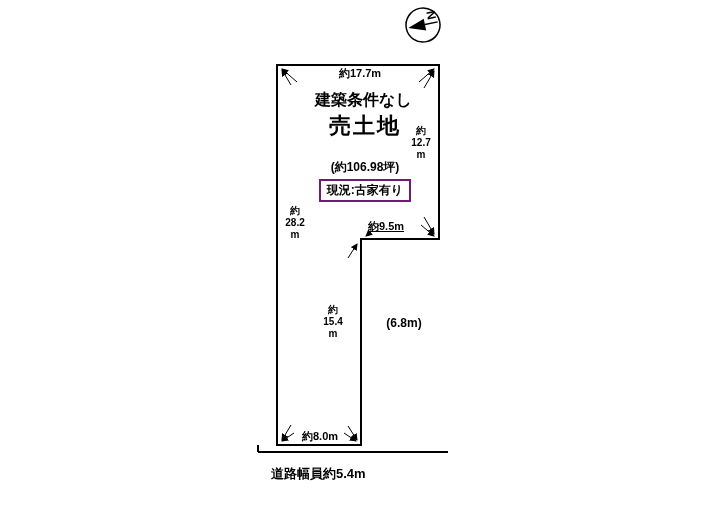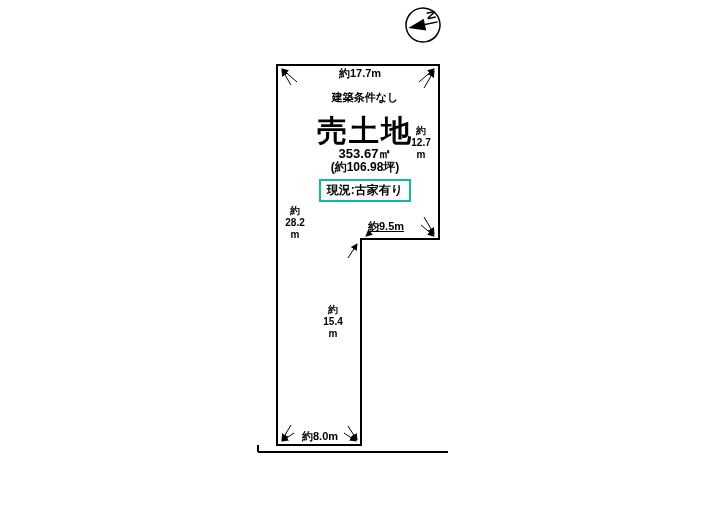--- a/index.html
+++ b/index.html
@@ -4,26 +4,26 @@
 <style>
   html,body{margin:0;padding:0;background:#fff;}
   .canvas{
     position:relative;width:705px;height:525px;background:#ffffff;
     font-family:"Liberation Sans","DejaVu Sans",sans-serif;color:#000;overflow:hidden;
   }
   .abs{position:absolute;}
   .txt{position:absolute;color:#000;}
   .dim{font-weight:bold;font-size:11px;text-align:center;line-height:1.15;}
   .vdim{white-space:pre-line;font-weight:bold;font-size:10px;text-align:center;line-height:1.2;}
-  .cond{font-weight:bold;font-size:11px;text-align:center;}
-  .title{font-weight:bold;font-size:30px;text-align:center;letter-spacing:2px;}
+  .cond{font-weight:bold;font-size:16px;text-align:left;}
+  .title{font-weight:bold;font-size:22px;text-align:center;letter-spacing:2px;}
   .area1{font-size:13px;text-align:center;font-weight:bold;}
   .area2{font-size:12px;text-align:center;font-weight:bold;}
   .statuswrap{text-align:center;}
-  .statusbox{display:inline-block;border:2px solid #14b8a6;padding:1px 6px;font-size:12px;font-weight:bold;background:#fff;}
+  .statusbox{display:inline-block;border:2px solid #701a75;padding:1px 6px;font-size:12px;font-weight:bold;background:#fff;}
   .proad{font-weight:bold;font-size:12px;text-align:center;}
   .roadwidth{font-weight:bold;font-size:13px;}
   svg{display:block;}
 </style>
 </head>
 <body>
 
 <div class="canvas">
 
   <svg class="abs" style="left:0;top:0;" width="705" height="525" viewBox="0 0 705 525">
@@ -77,21 +77,22 @@
   <div class="txt vdim" style="left:283px;top:205px;width:24px;">約
 28.2
 m</div>
   <div class="txt vdim" style="left:321px;top:304px;width:24px;">約
 15.4
 m</div>
   <div class="txt dim" style="left:276px;top:430px;width:88px;">約8.0m</div>
 
   <div class="txt cond" style="left:315px;top:90px;width:100px;">建築条件なし</div>
   <div class="txt title" style="left:300px;top:111px;width:130px;">売土地</div>
-  <div class="txt area1" style="left:300px;top:145px;width:130px;">353.67㎡</div>
   <div class="txt area2" style="left:300px;top:159px;width:130px;text-align:center;">(約106.98坪)</div>
   <div class="txt statuswrap" style="left:300px;top:179px;width:130px;">
     <span class="statusbox">現況:古家有り</span>
   </div>
 
+  <div class="txt proad" style="left:348px;top:316px;width:112px;">(6.8m)</div>
 
+  <div class="txt roadwidth" style="left:271px;top:465px;">道路幅員約5.4m</div>
 
 </div>
 
 </body></html>

